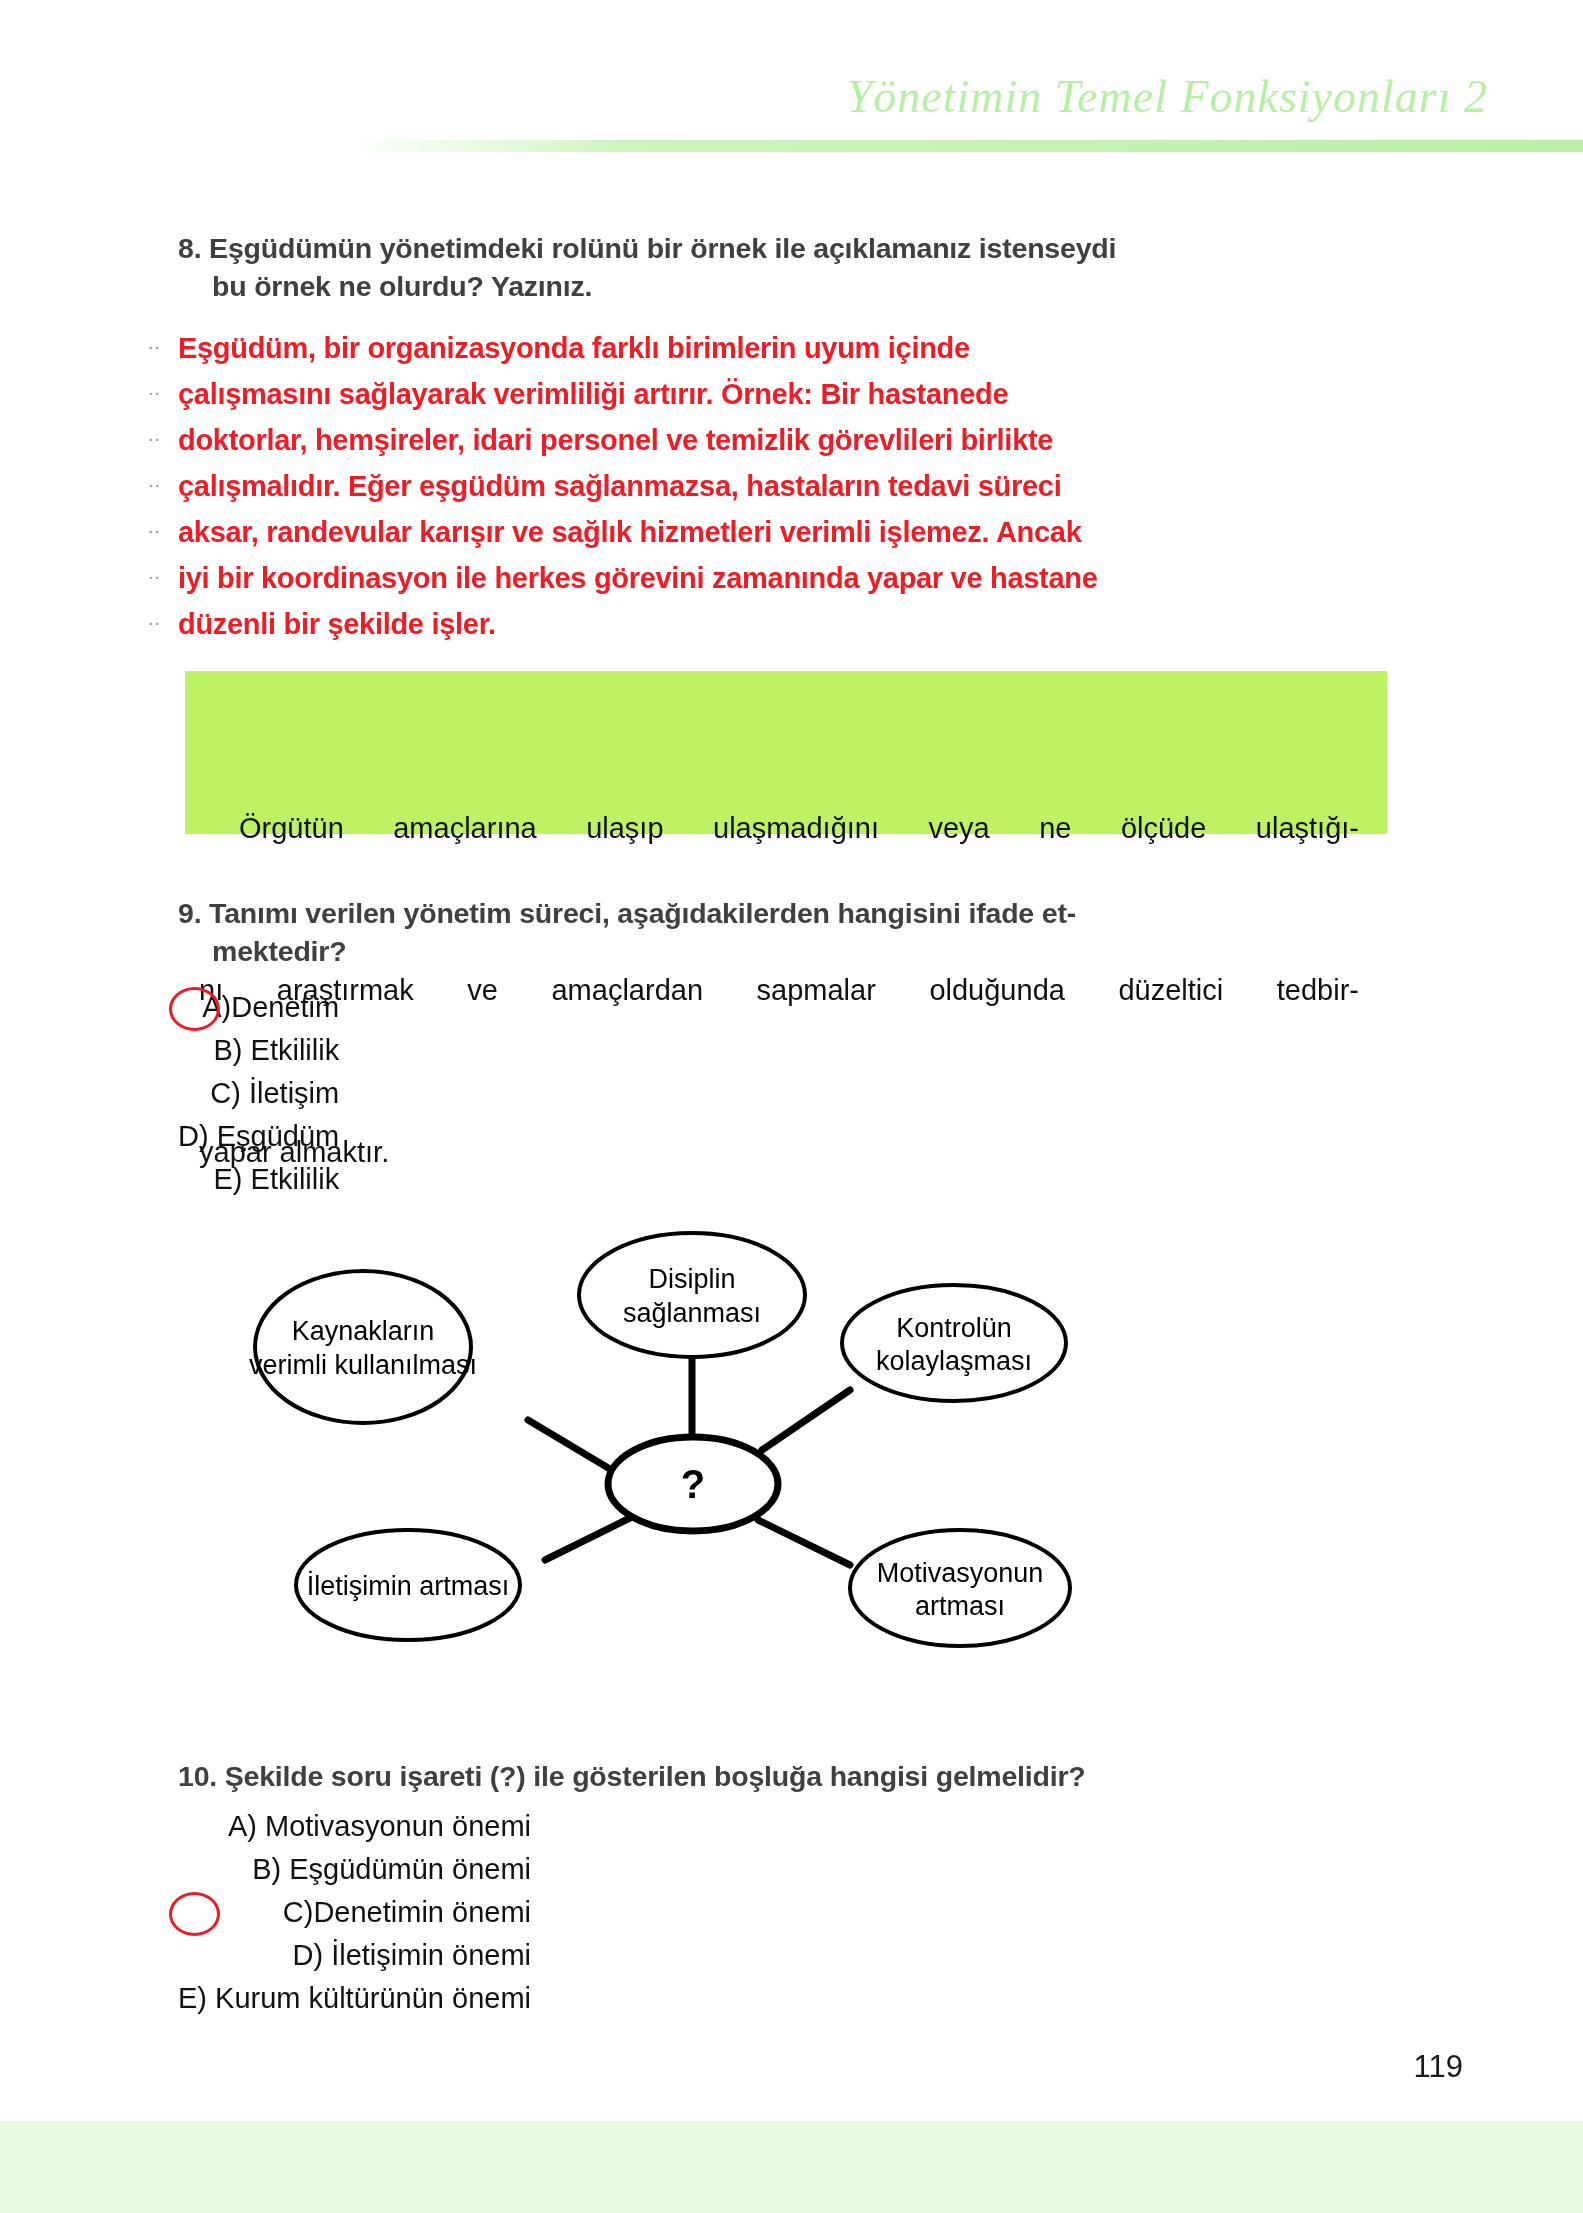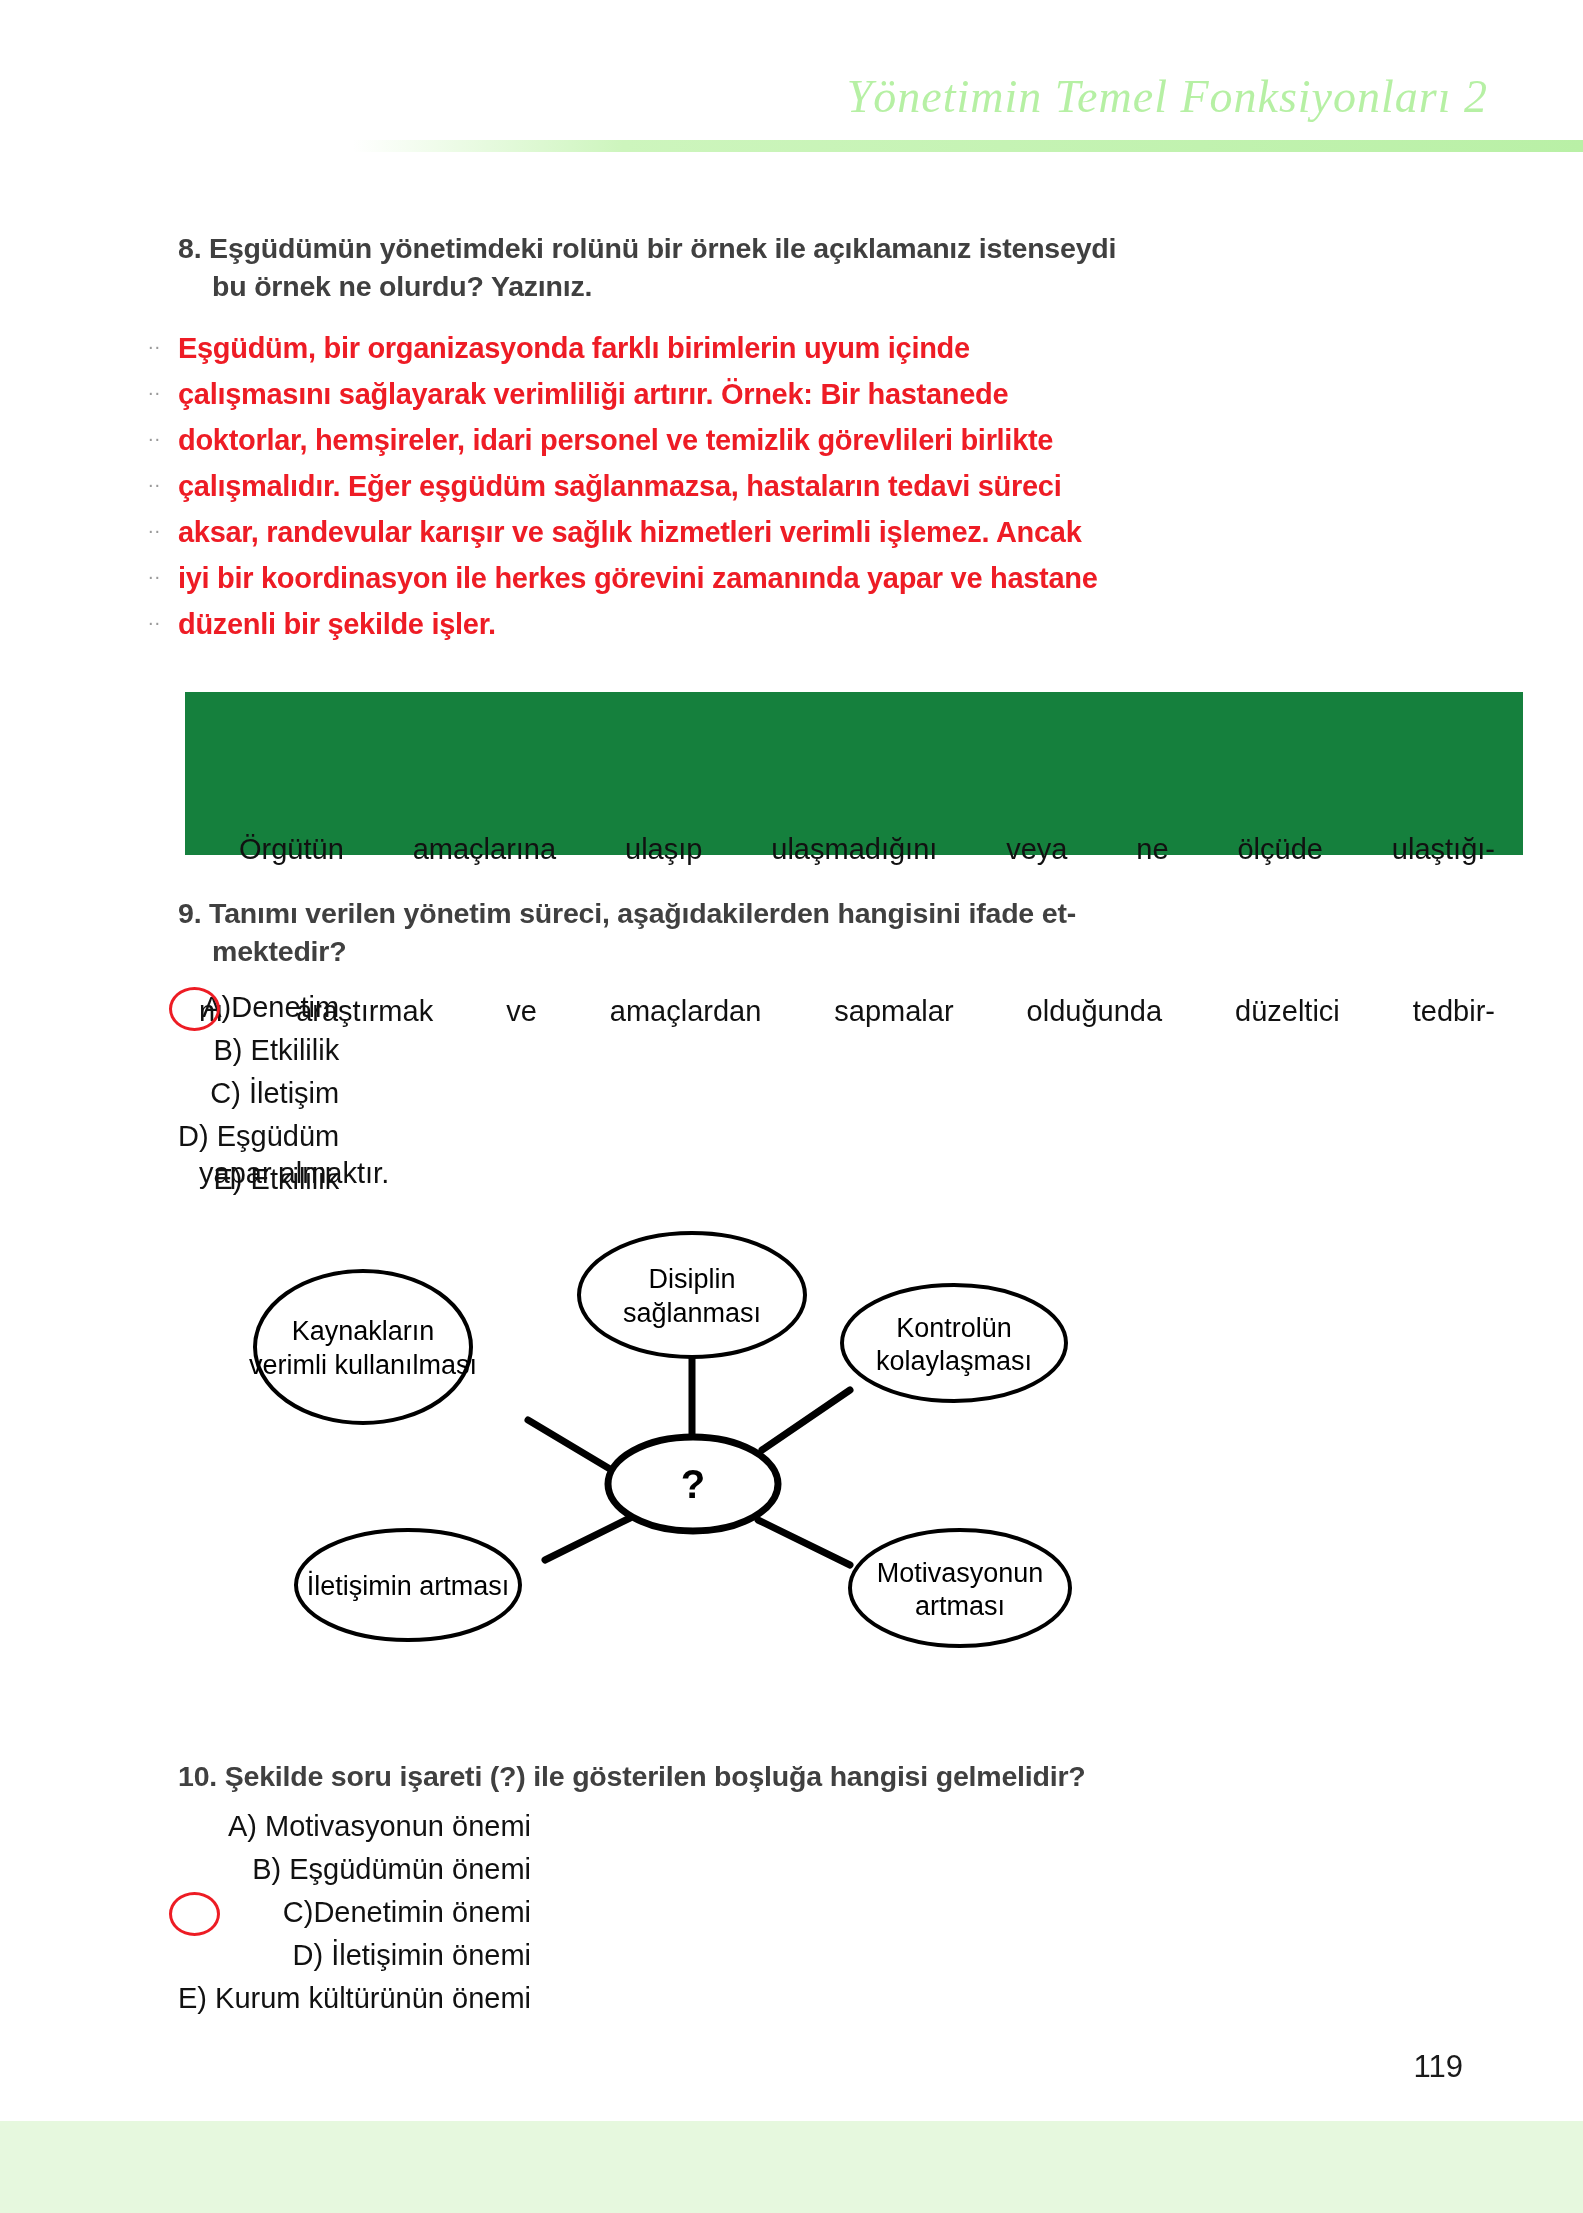--- a/index.html
+++ b/index.html
@@ -91,24 +91,24 @@
     color: #9a9a9a;
     font-size: 20px;
     letter-spacing: 1px;
     font-weight: normal;
   }
 
   
   .pink-box {
     position: absolute;
     left: 185px;
-    top: 692px;
-    width: 1338px;
+    top: 671px;
+    width: 1202px;
     height: 163px;
-    background: #15803d;
+    background: #bef264;
   }
   .pink-box p {
     margin: 0;
     padding: 0;
     font-size: 29px;
     line-height: 54px;
     color: #111;
     text-align: justify;
     text-justify: inter-word;
     white-space: pre-wrap;

